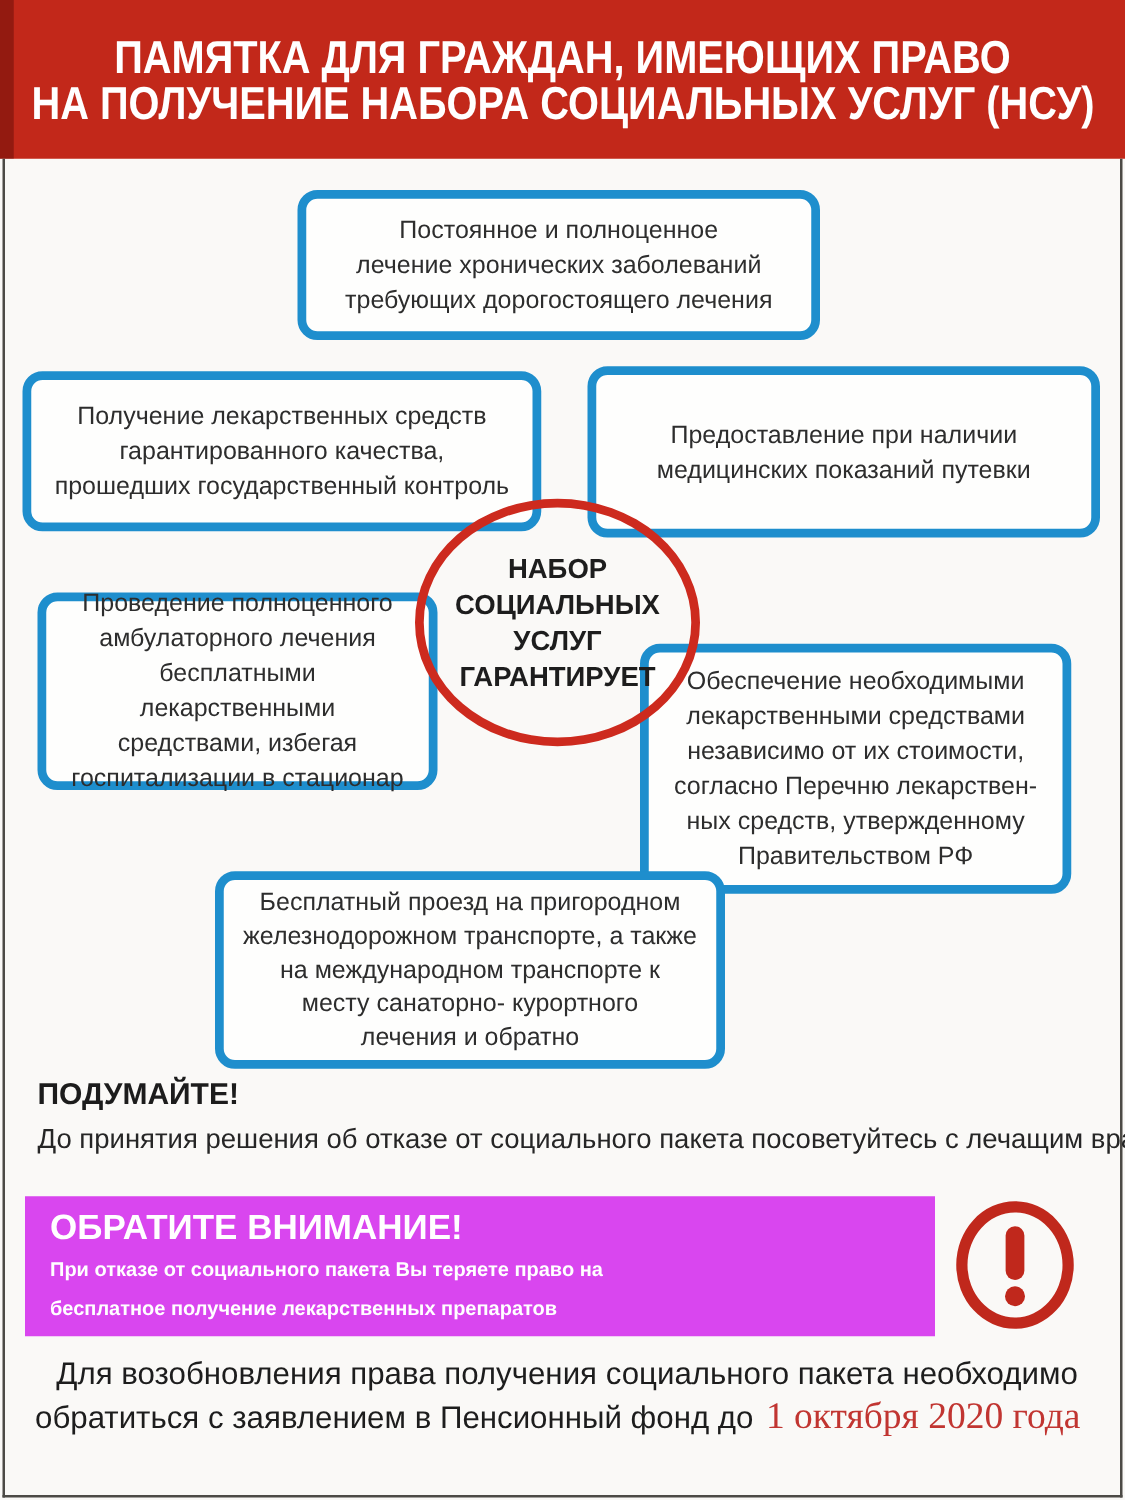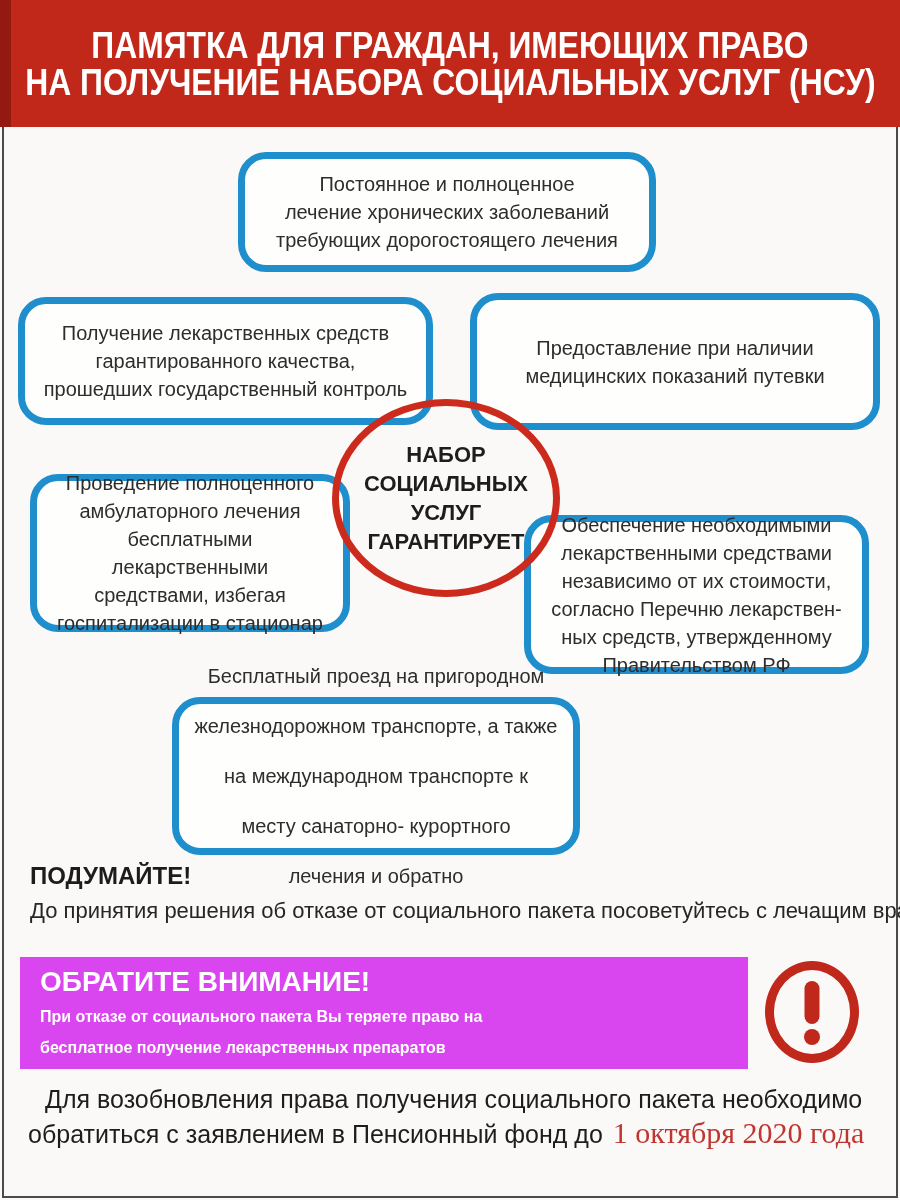--- a/index.html
+++ b/index.html
@@ -23,21 +23,21 @@
     transform:scaleX(0.86); transform-origin:center;
   }
   
   .frame {
     position:absolute; left:2px; right:2px; top:127px; bottom:2px;
     border:2px solid #4c4a46; border-top:none; pointer-events:none;
   }
   
   .bbox {
     position:absolute; box-sizing:border-box;
-    border:7px solid #1e8ecd; border-radius:28px; background:#fefefd;
+    border:7px solid #1e8ecd; border-radius:16px; background:#fefefd;
     display:flex; flex-direction:column; align-items:center; justify-content:center;
     text-align:center; font-size:20px; line-height:28px; color:#2d2d2d;
     padding:4px 8px;
   }
   .bbox-bottom { line-height:27px; }
   
   .circle {
     position:absolute; left:332px; top:399px; width:228px; height:198px;
     box-sizing:border-box; border:7px solid #cd2a1e; border-radius:50%;
     display:flex; flex-direction:column; align-items:center; justify-content:center;
@@ -107,30 +107,30 @@
 
   <div class="bbox" style="left:30px; top:474px; width:320px; height:158px;">
     <div>Проведение полноценного</div>
     <div>амбулаторного лечения</div>
     <div>бесплатными</div>
     <div>лекарственными</div>
     <div>средствами, избегая</div>
     <div>госпитализации в стационар</div>
   </div>
 
-  <div class="bbox" style="left:524px; top:515px; width:345px; height:159px;align-items:center;">
+  <div class="bbox" style="left:512px; top:515px; width:345px; height:200px;align-items:center;">
     <div>Обеспечение необходимыми</div>
     <div>лекарственными средствами</div>
     <div>независимо от их стоимости,</div>
     <div>согласно Перечню лекарствен-</div>
     <div>ных средств, утвержденному</div>
     <div>Правительством РФ</div>
   </div>
 
-  <div class="bbox bbox-bottom" style="left:172px; top:697px; width:408px; height:158px;gap:23px;">
+  <div class="bbox bbox-bottom" style="left:172px; top:697px; width:408px; height:158px;">
     <div>Бесплатный проезд на пригородном</div>
     <div>железнодорожном транспорте, а также</div>
     <div>на международном транспорте к</div>
     <div>месту санаторно- курортного</div>
     <div>лечения и обратно</div>
   </div>
 
   <div class="circle">
     <div>НАБОР</div>
     <div>СОЦИАЛЬНЫХ</div>

